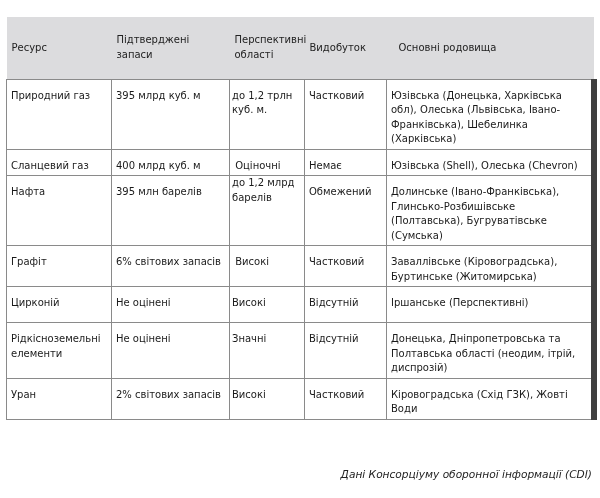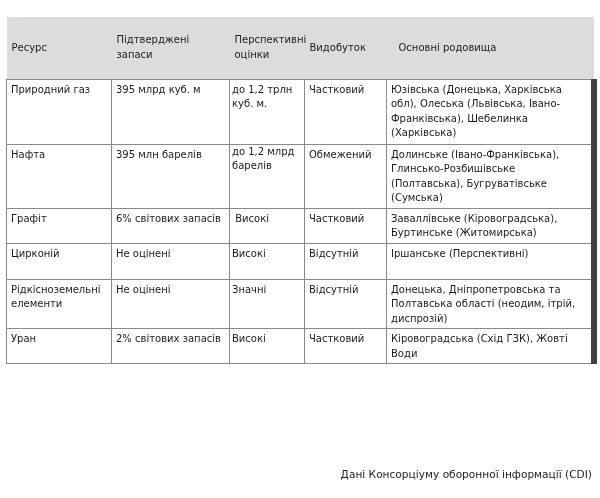--- a/index.html
+++ b/index.html
@@ -41,65 +41,73 @@
       font-weight: normal;
       text-align: left;
       vertical-align: middle;
       padding: 0 4px 0 5px;
       border: none;
       color: #222;
     }
     tbody td {
       border: 1px solid #8a8a8a;
       vertical-align: top;
-      padding: 3px 4px 2px 4px;
+      padding: 9px 4px 2px 4px;
       color: #1a1a1a;
       word-wrap: break-word;
       margin-top: 8px;
     }
     tbody tr td:first-child { border-left: 1px solid #8a8a8a; }
     tbody tr td:last-child { border-right: 6px solid #404040; }
     tbody tr:first-child td { border-top: 1px solid #8a8a8a; }
     .c3cell { padding-left: 2px; }
     .caption {
       position: absolute;
       right: 8px;
       top: 468px;
+      font-style: italic;
       font-size: 10.6px;
       color: #222;
     }
   </style>
 </head>
 <body>
 
 <div class="table-wrap">
   <table>
     <colgroup>
       <col class="c1">
         <col class="c2">
         <col class="c3">
         <col class="c4">
         <col class="c5">
     </colgroup>
     <thead>
       <tr>
         <th>Ресурс</th>
         <th>Підтверджені запаси</th>
-        <th>Перспективні оцінки</th>
+        <th>Перспективні області</th>
         <th>Видобуток</th>
         <th style="padding-left:12px;">Основні родовища</th>
       </tr>
     </thead>
     <tbody>
       <tr style="height:65px">
         <td>Природний газ</td>
         <td>395 млрд куб. м</td>
         <td class="c3cell">до 1,2 трлн куб. м.</td>
         <td>Частковий</td>
         <td>Юзівська (Донецька, Харківська обл), Олеська (Львівська, Івано-Франківська), Шебелинка (Харківська)</td>
+      </tr>
+      <tr style="height:19px">
+        <td>Сланцевий газ</td>
+        <td>400 млрд куб. м</td>
+        <td class="c3cell" style="white-space:pre"> Оціночні</td>
+        <td>Немає</td>
+        <td>Юзівська (Shell), Олеська (Chevron)</td>
       </tr>
       <tr style="height:63px">
         <td>Нафта</td>
         <td>395 млн барелів</td>
         <td class="c3cell" style="padding-top:0">до 1,2 млрд барелів</td>
         <td>Обмежений</td>
         <td>Долинське (Івано-Франківська), Глинсько-Розбишівське (Полтавська), Бугруватівське (Сумська)</td>
       </tr>
       <tr style="height:33px">
         <td>Графіт</td>

